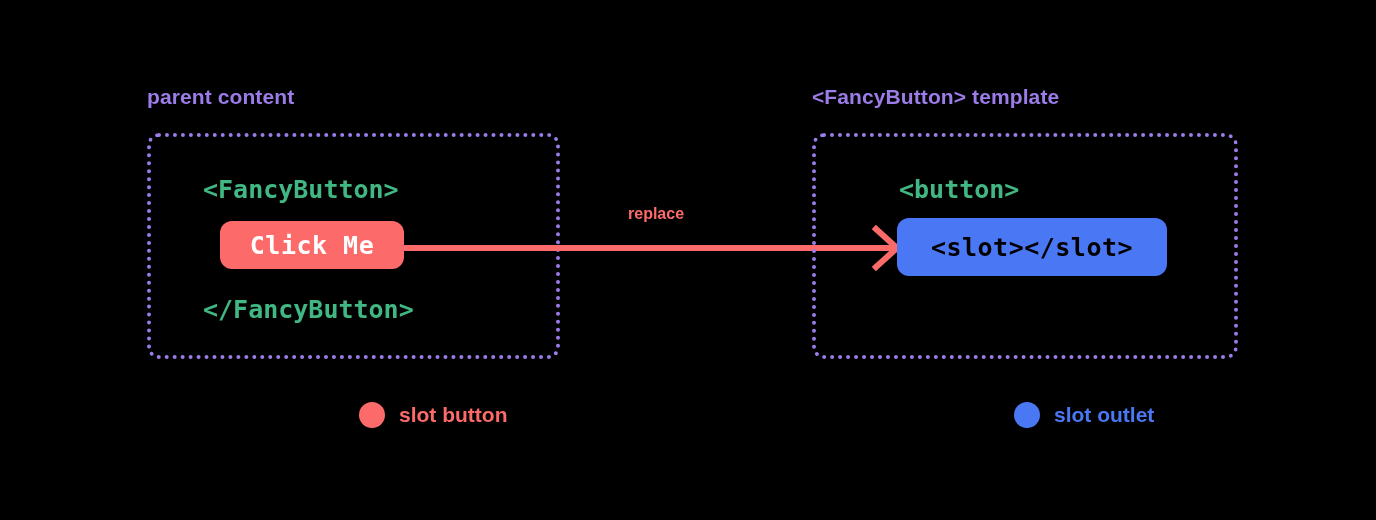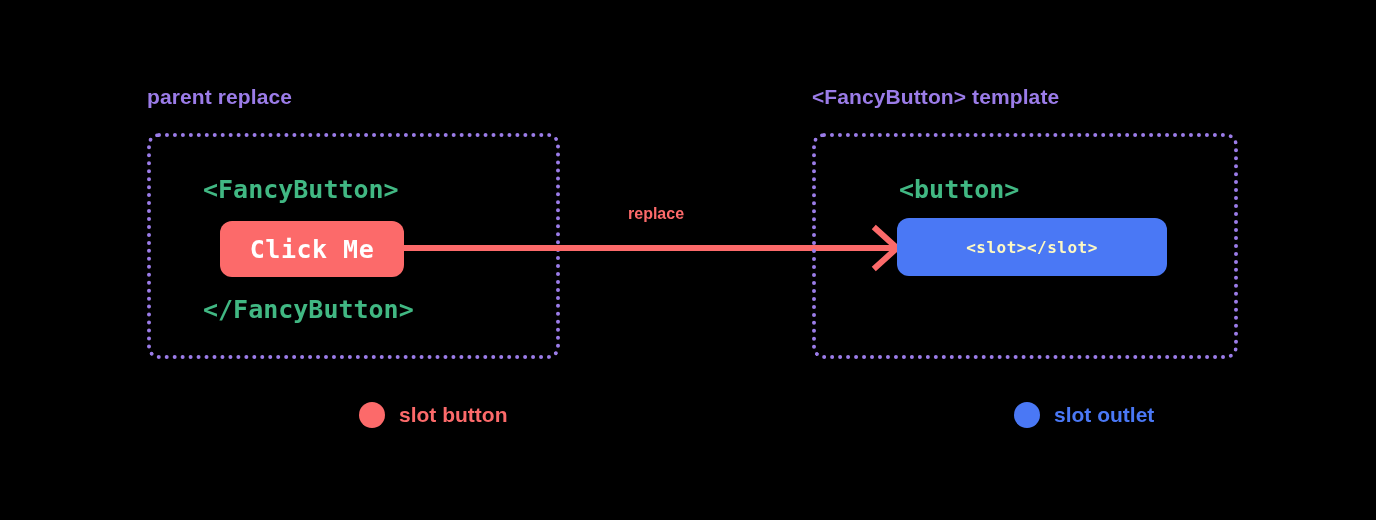--- a/index.html
+++ b/index.html
@@ -58,21 +58,21 @@
   #parent-close { left: 203px; top: 295px; }
   #fancy-open   { left: 899px; top: 175px; }
   #fancy-close  { left: 899px; top: 295px; }
 
   
   #slot-content-chip {
     position: absolute;
     left: 220px;
     top: 221px;
     width: 184px;
-    height: 56px;
+    height: 48px;
     background: #fc6a6a;
     border-radius: 12px;
     display: flex;
     align-items: center;
     justify-content: center;
     box-sizing: border-box;
   }
   #slot-content-chip .chip-text {
     font-family: "DejaVu Sans Mono", "Liberation Mono", monospace;
     font-weight: bold;
@@ -92,22 +92,22 @@
     background: #4a78f5;
     border-radius: 12px;
     display: flex;
     align-items: center;
     justify-content: center;
     box-sizing: border-box;
   }
   #slot-outlet-chip .chip-text {
     font-family: "DejaVu Sans Mono", "Liberation Mono", monospace;
     font-weight: bold;
-    font-size: 16px;
-    color: #fef9c3;
+    font-size: 25px;
+    color: #000000;
     white-space: nowrap;
     letter-spacing: 0.5px;
   }
 
   
   #replace-arrow {
     position: absolute;
     left: 400px;
     top: 226px;
     width: 505px;
@@ -150,21 +150,21 @@
 
   #legend-slot-outlet { left: 1014px; top: 402px; }
   #legend-slot-outlet .legend-dot   { background: #4a78f5; }
   #legend-slot-outlet .legend-label { color: #4a78f5; }
 </style>
 </head>
 <body>
 
 <div class="stage">
 
-  <div class="group-title" id="parent-title">parent replace</div>
+  <div class="group-title" id="parent-title">parent content</div>
 
   <div class="template-box" id="parent-box"></div>
 
   <div class="code-line" id="parent-open">&lt;FancyButton&gt;</div>
 
   <div id="slot-content-chip">
     <span class="chip-text">Click Me</span>
   </div>
 
   <div class="code-line" id="parent-close">&lt;/FancyButton&gt;</div>

